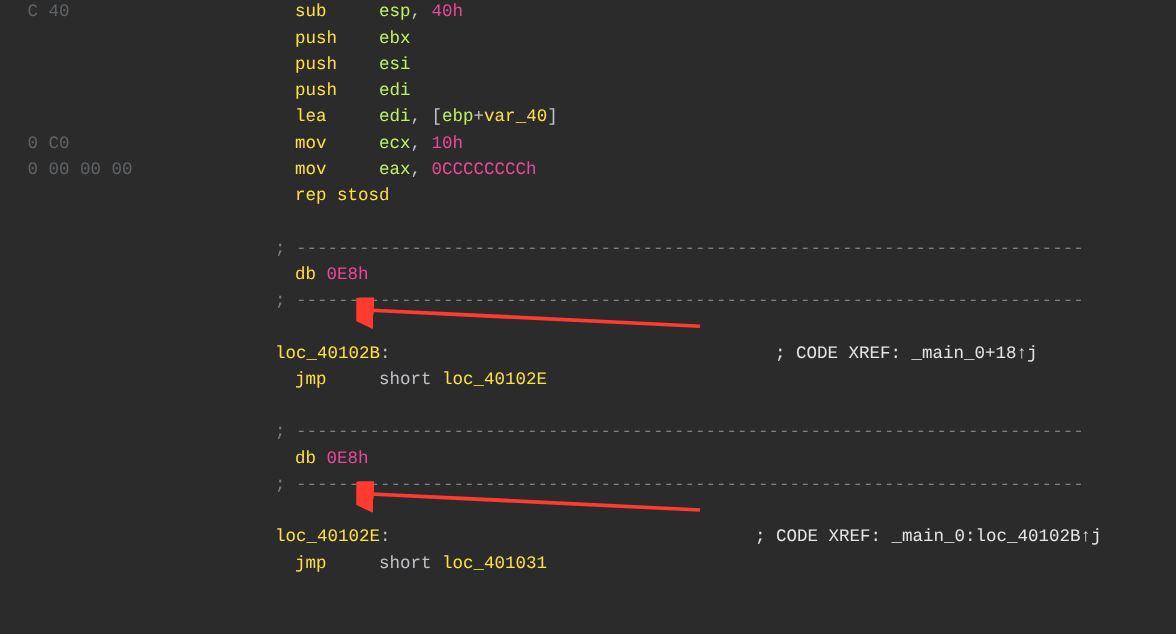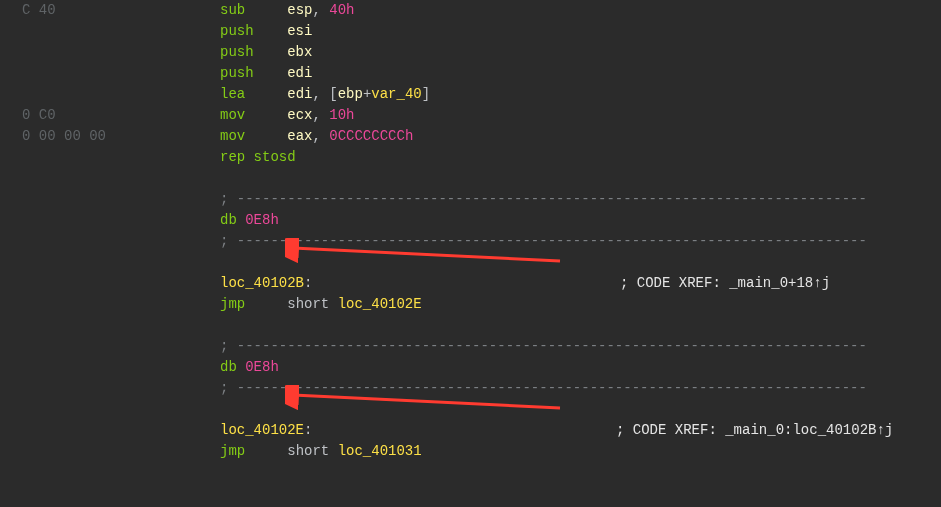--- a/index.html
+++ b/index.html
@@ -23,58 +23,58 @@
     width:90px;
     padding-left:2px;
     color:#5f6366;
     margin-left:16px;
   }
   .code{
     position:absolute;
     left:220px;
     right:0;
   }
-  .mn{color:#84cc16;}       
-  .reg{color:#fef9c3;}      
+  .mn{color:#fde047;margin-left:16px;}       
+  .reg{color:#bef264;}      
   .num{color:#ec4899;}      
   .lbl{color:#fde047;}      
   .pl{color:#bfc2c6;}       
   .cmt{color:#e5e5e5;}      
   .dash{color:#7b7f83;}
   .bracket{color:#bfc2c6;}
   svg.arrow{
     position:absolute;
     pointer-events:none;
   }
 </style>
 </head>
 <body>
 
 <div id="listing">
     <div class="row"><div class="left">C 40</div><div class="code"><span class="mn">sub</span><span class="pl">     </span><span class="reg">esp</span><span class="pl">, </span><span class="num">40h</span></div></div>
+    <div class="row"><div class="code"><span class="mn">push</span><span class="pl">    </span><span class="reg">ebx</span></div></div>
     <div class="row"><div class="code"><span class="mn">push</span><span class="pl">    </span><span class="reg">esi</span></div></div>
-    <div class="row"><div class="code"><span class="mn">push</span><span class="pl">    </span><span class="reg">ebx</span></div></div>
     <div class="row"><div class="code"><span class="mn">push</span><span class="pl">    </span><span class="reg">edi</span></div></div>
     <div class="row"><div class="code"><span class="mn">lea</span><span class="pl">     </span><span class="reg">edi</span><span class="pl">, </span><span class="bracket">[</span><span class="reg">ebp</span><span class="pl">+</span><span class="lbl">var_40</span><span class="bracket">]</span></div></div>
     <div class="row"><div class="left">0 C0</div><div class="code"><span class="mn">mov</span><span class="pl">     </span><span class="reg">ecx</span><span class="pl">, </span><span class="num">10h</span></div></div>
     <div class="row"><div class="left">0 00 00 00</div><div class="code"><span class="mn">mov</span><span class="pl">     </span><span class="reg">eax</span><span class="pl">, </span><span class="num">0CCCCCCCCh</span></div></div>
     <div class="row"><div class="code"><span class="mn">rep stosd</span></div></div>
     <div class="row"><div class="code"><span class="pl"></span></div></div>
     <div class="row"><div class="code"><span class="dash">; ---------------------------------------------------------------------------</span></div></div>
     <div class="row"><div class="code"><span class="mn">db </span><span class="num">0E8h</span></div></div>
     <div class="row"><div class="code"><span class="dash">; ---------------------------------------------------------------------------</span></div></div>
     <div class="row"><div class="code"><span class="pl"></span></div></div>
     <div class="row"><div class="left"></div><div class="code"><span class="lbl">loc_40102B</span><span class="pl">:</span><span class="cmt" style="position: absolute; left: 400px;">; CODE XREF: _main_0+18↑j</span></div></div>
     <div class="row"><div class="code"><span class="mn">jmp</span><span class="pl">     </span><span class="pl">short </span><span class="lbl">loc_40102E</span></div></div>
     <div class="row"><div class="code"><span class="pl"></span></div></div>
     <div class="row"><div class="code"><span class="dash">; ---------------------------------------------------------------------------</span></div></div>
     <div class="row"><div class="code"><span class="mn">db </span><span class="num">0E8h</span></div></div>
     <div class="row"><div class="code"><span class="dash">; ---------------------------------------------------------------------------</span></div></div>
     <div class="row"><div class="left"></div><div class="code"><span class="pl"></span></div></div>
-    <div class="row"><div class="code"><span class="lbl">loc_40102E</span><span class="pl">:</span><span class="cmt" style="position: absolute; left: 396px; text-align: right;">; CODE XREF: _main_0:loc_40102B↑j</span></div></div>
+    <div class="row"><div class="code"><span class="lbl">loc_40102E</span><span class="pl">:</span><span class="cmt" style="position: absolute; left: 384px; text-align: right;">; CODE XREF: _main_0:loc_40102B↑j</span></div></div>
     <div class="row"><div class="code"><span class="mn">jmp</span><span class="pl">     </span><span class="pl">short </span><span class="lbl">loc_401031</span></div></div>
   </div>
 
 <svg class="arrow" style="left:285px;top:238px" width="280" height="28">
   <defs>
     <marker id="ah1" markerWidth="12" markerHeight="10" refX="2" refY="5" orient="auto">
       <polygon points="0,0 12,5 0,10" fill="#ff3b30"></polygon>
     </marker>
   </defs>
   <line x1="275" y1="23" x2="8" y2="10" stroke="#ff3b30" stroke-width="3" marker-end="url(#ah1)"></line>

